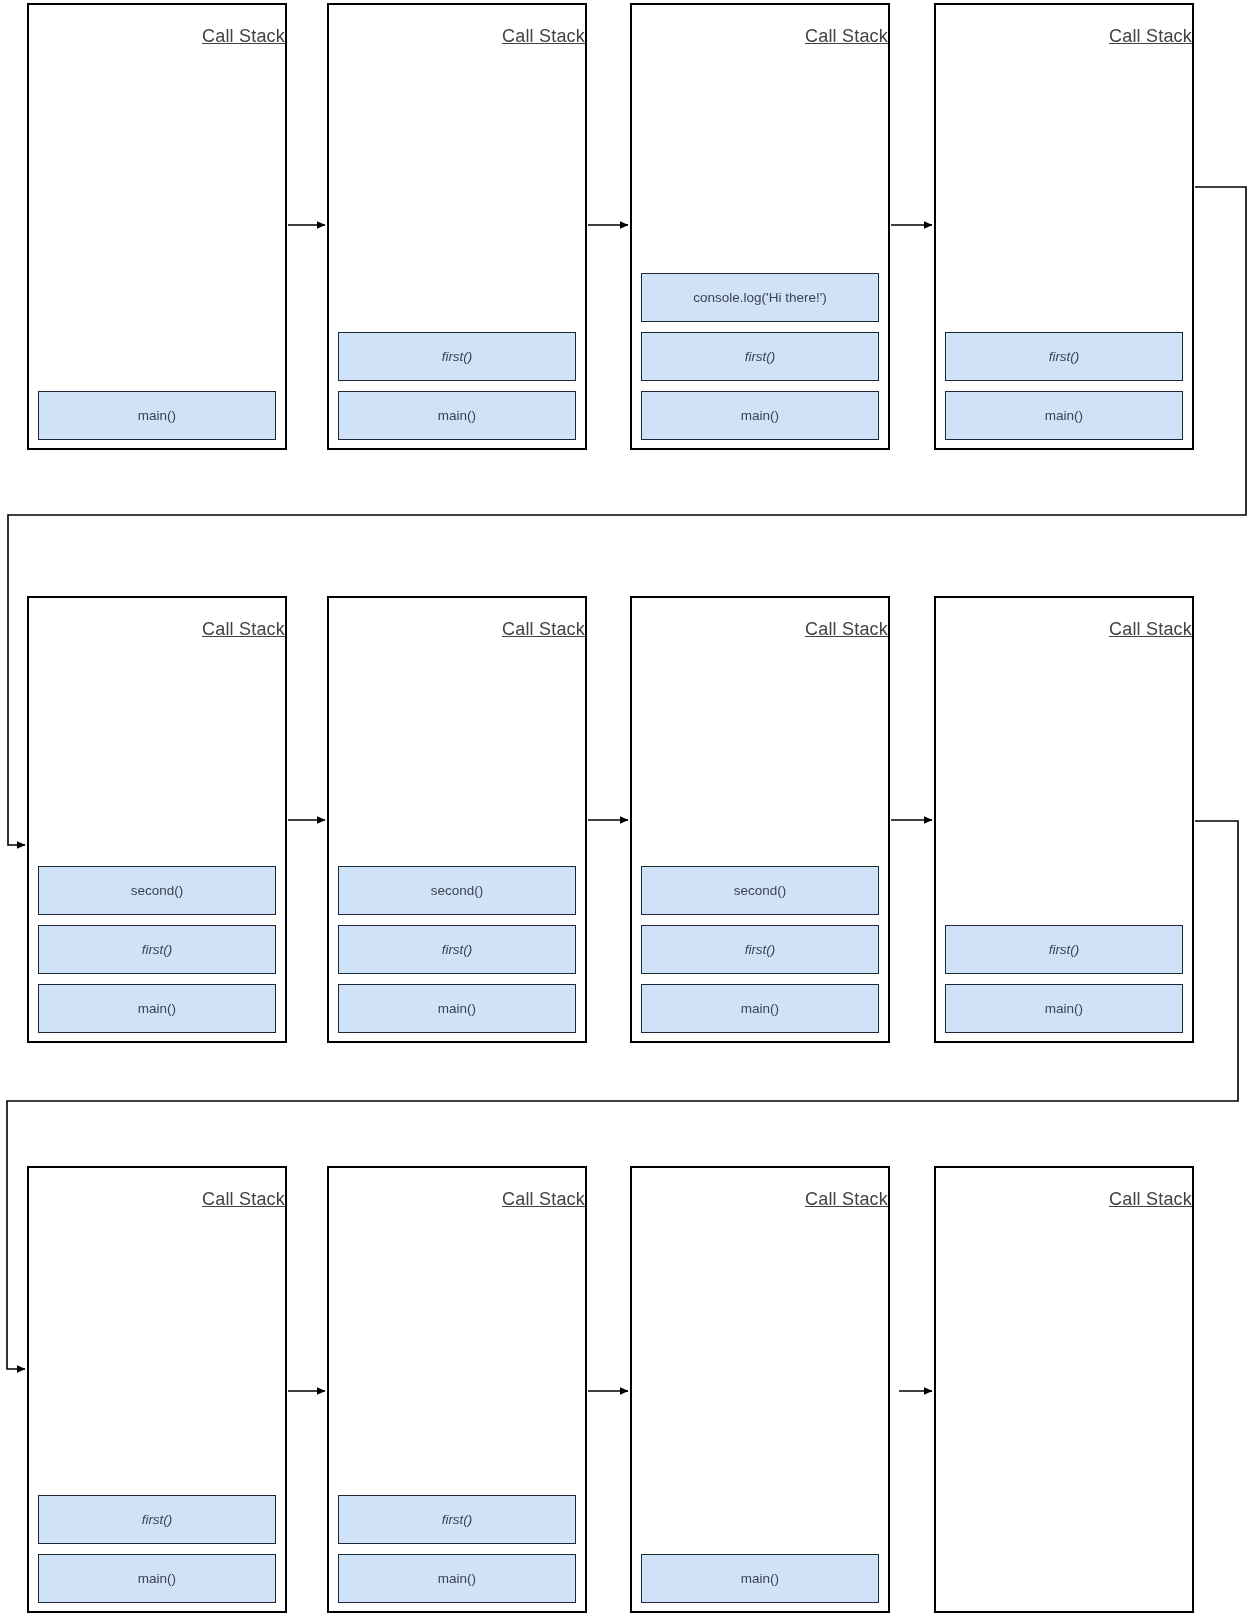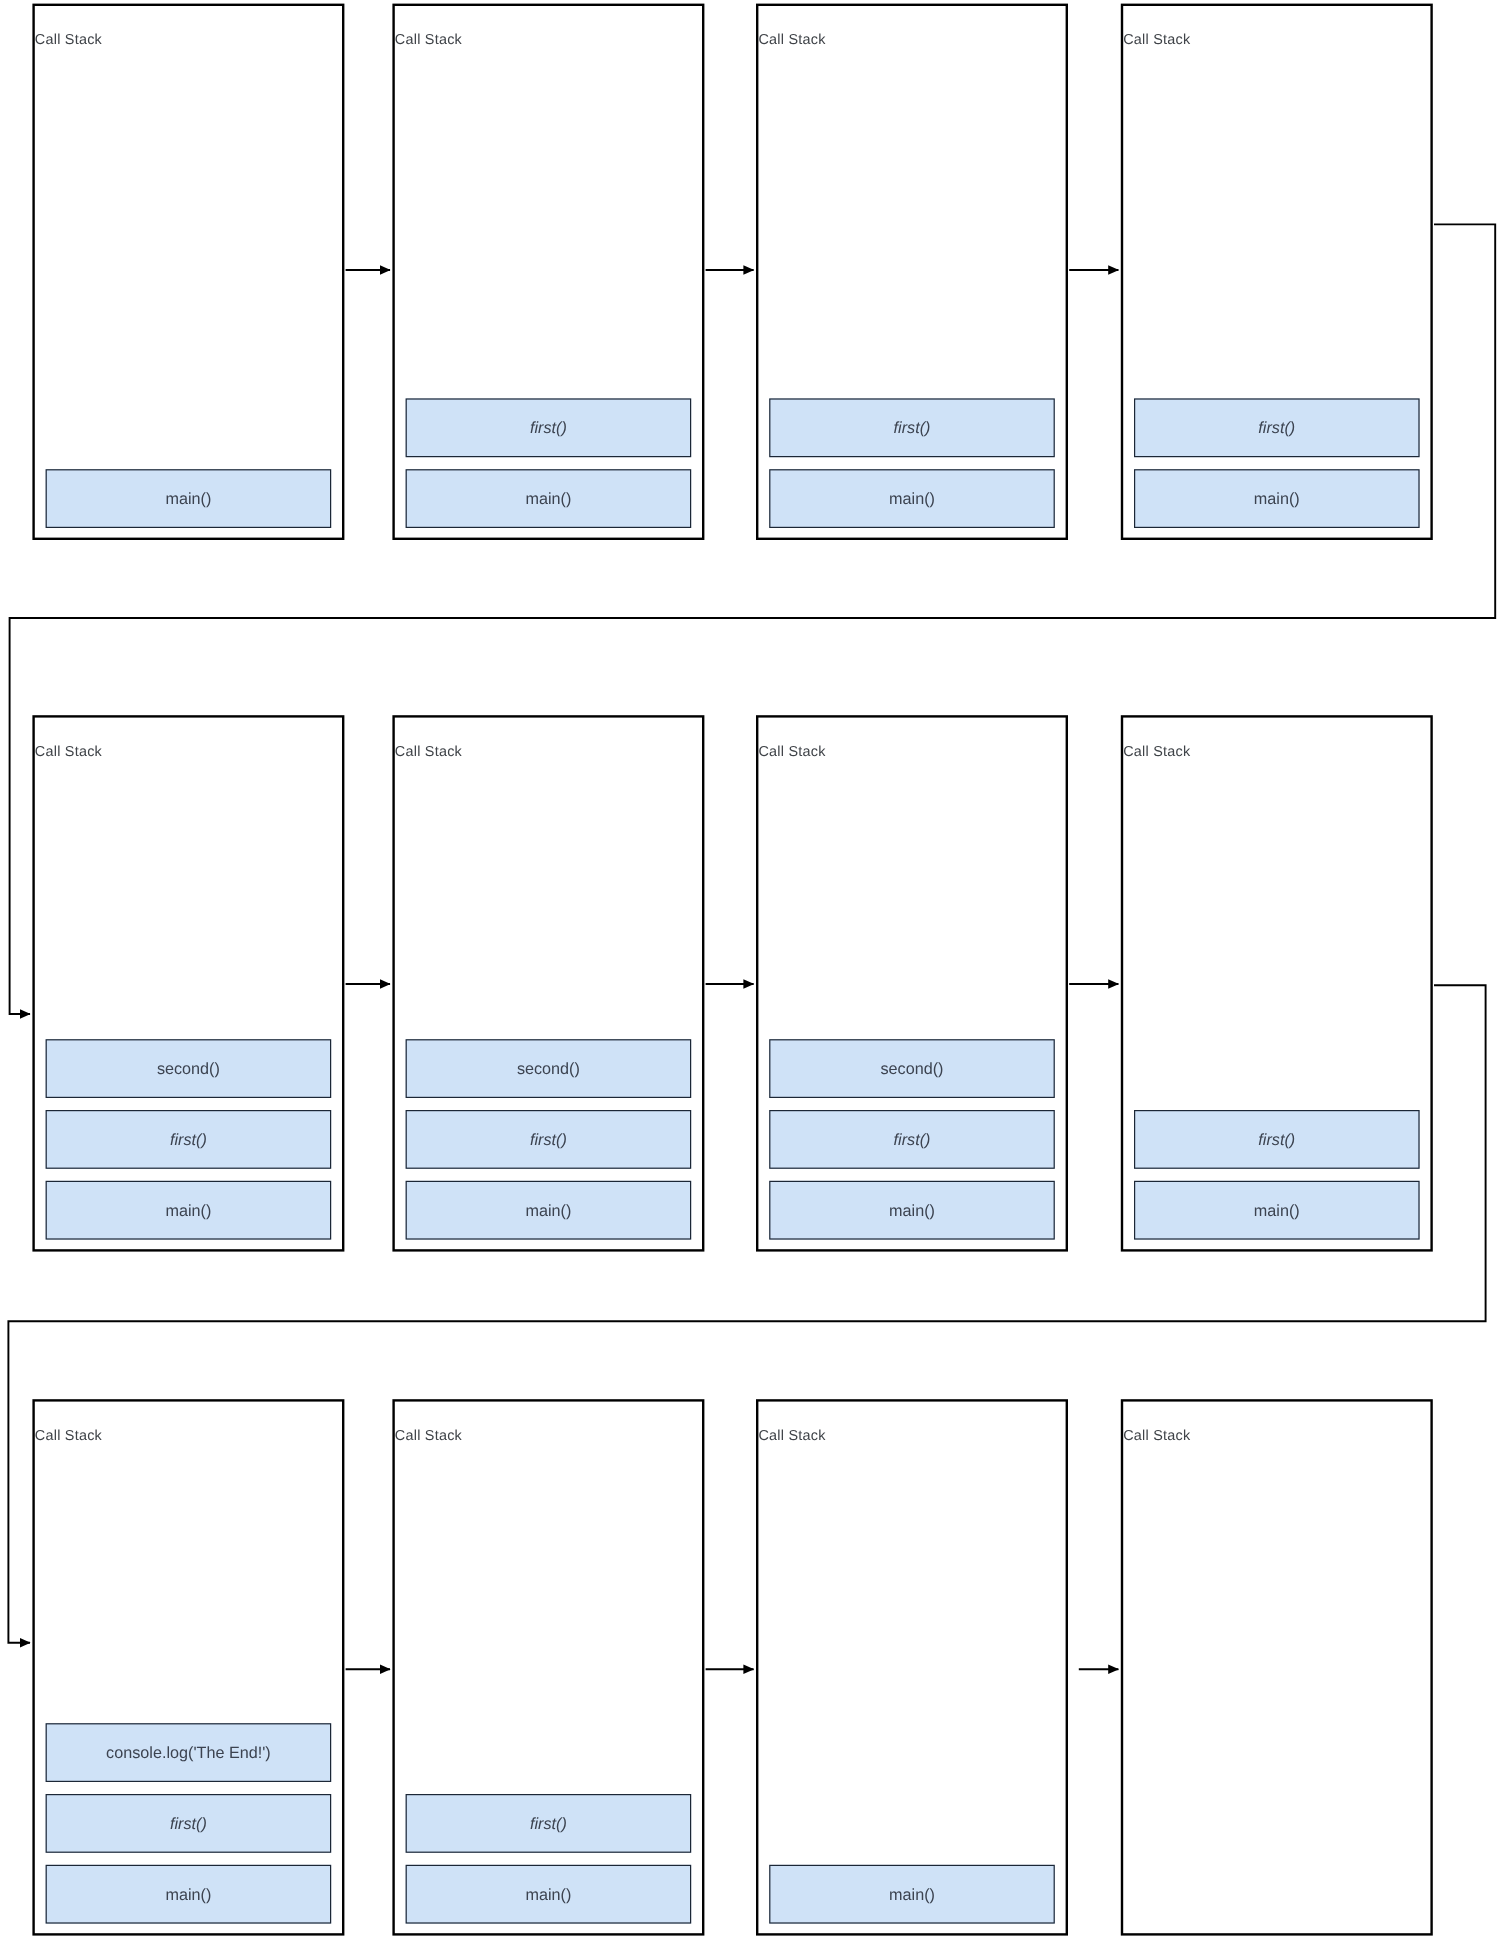--- a/index.html
+++ b/index.html
@@ -17,24 +17,25 @@
   .panel {
     position: absolute;
     width: 260px;
     height: 447px;
     background: #ffffff;
     border: 2px solid #000000;
     box-sizing: border-box;
   }
   .panel-title {
     margin-top: 21px;
-    text-align: left;
-    font-size: 12px;
+    text-align: right;
+    font-size: 18px;
     color: #3f4348;
     letter-spacing: 0.2px;
+    text-decoration: underline;
   }
   .frame {
     position: absolute;
     left: 9px;
     right: 9px;
     height: 49px;
     background: #cfe2f7;
     border: 1px solid #1c2736;
     box-sizing: border-box;
     display: flex;
@@ -69,20 +70,21 @@
 <div class="panel c2 r1">
   <div class="panel-title">Call Stack</div>
   <div class="frame b0">main()</div>
   <div class="frame b1">first()</div>
 </div>
 
 <div class="panel c3 r1">
   <div class="panel-title">Call Stack</div>
   <div class="frame b0">main()</div>
   <div class="frame b1">first()</div>
+  <div class="frame b2">console.log('Hi there!')</div>
 </div>
 
 <div class="panel c4 r1">
   <div class="panel-title">Call Stack</div>
   <div class="frame b0">main()</div>
   <div class="frame b1">first()</div>
 </div>
 
 <div class="panel c1 r2">
   <div class="panel-title">Call Stack</div>
@@ -108,21 +110,20 @@
 <div class="panel c4 r2">
   <div class="panel-title">Call Stack</div>
   <div class="frame b0">main()</div>
   <div class="frame b1">first()</div>
 </div>
 
 <div class="panel c1 r3">
   <div class="panel-title">Call Stack</div>
   <div class="frame b0">main()</div>
   <div class="frame b1">first()</div>
-  <div class="frame b2">console.log('The End!')</div>
 </div>
 
 <div class="panel c2 r3">
   <div class="panel-title">Call Stack</div>
   <div class="frame b0">main()</div>
   <div class="frame b1">first()</div>
 </div>
 
 <div class="panel c3 r3">
   <div class="panel-title">Call Stack</div>

